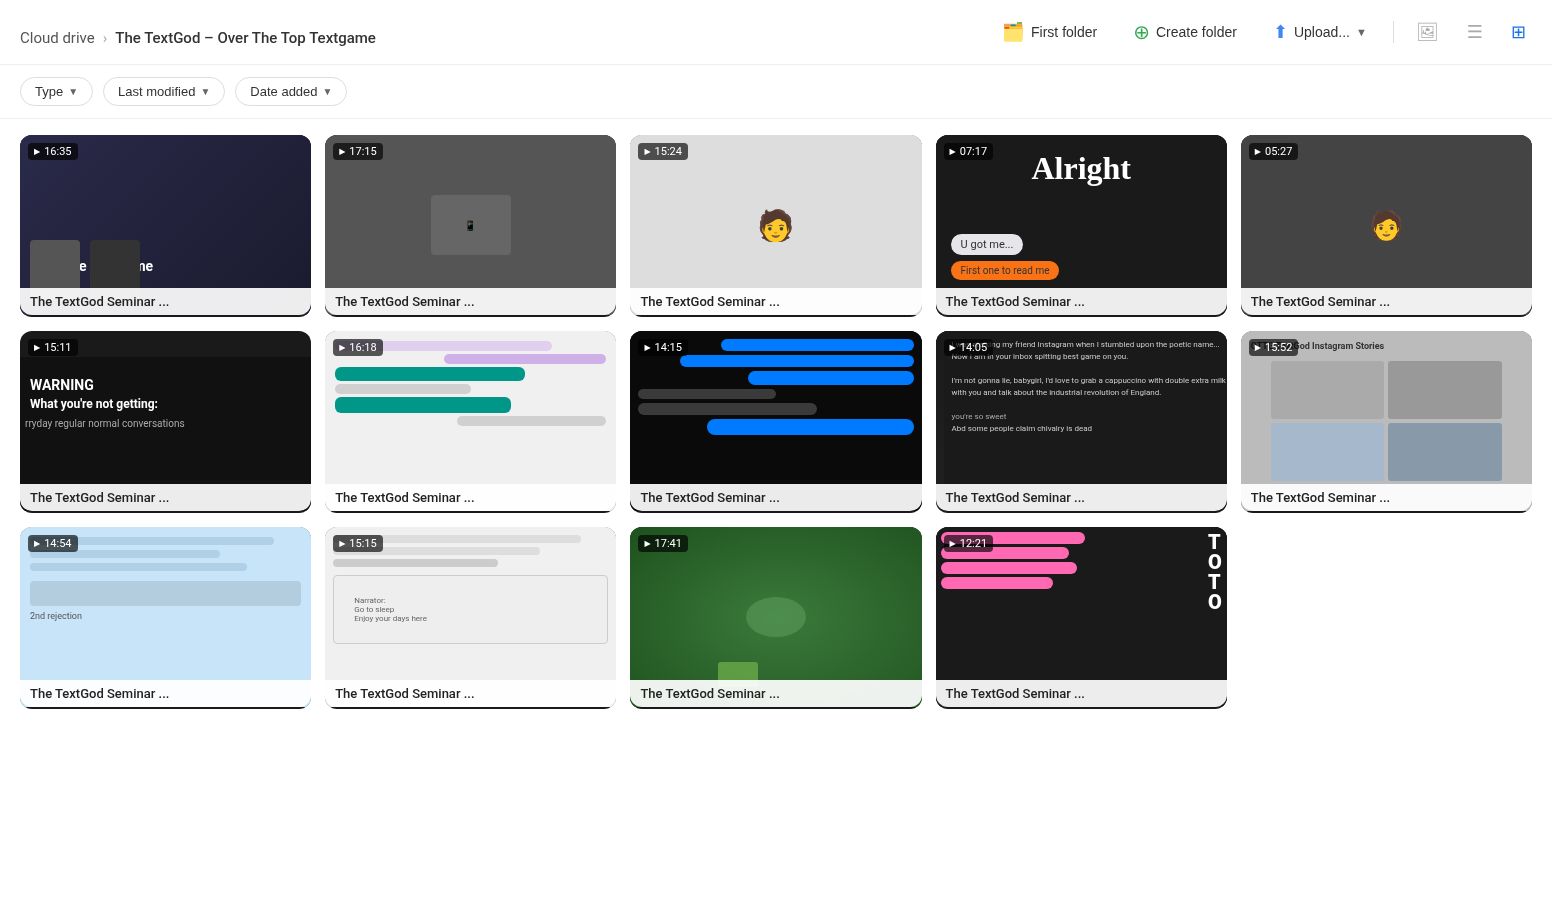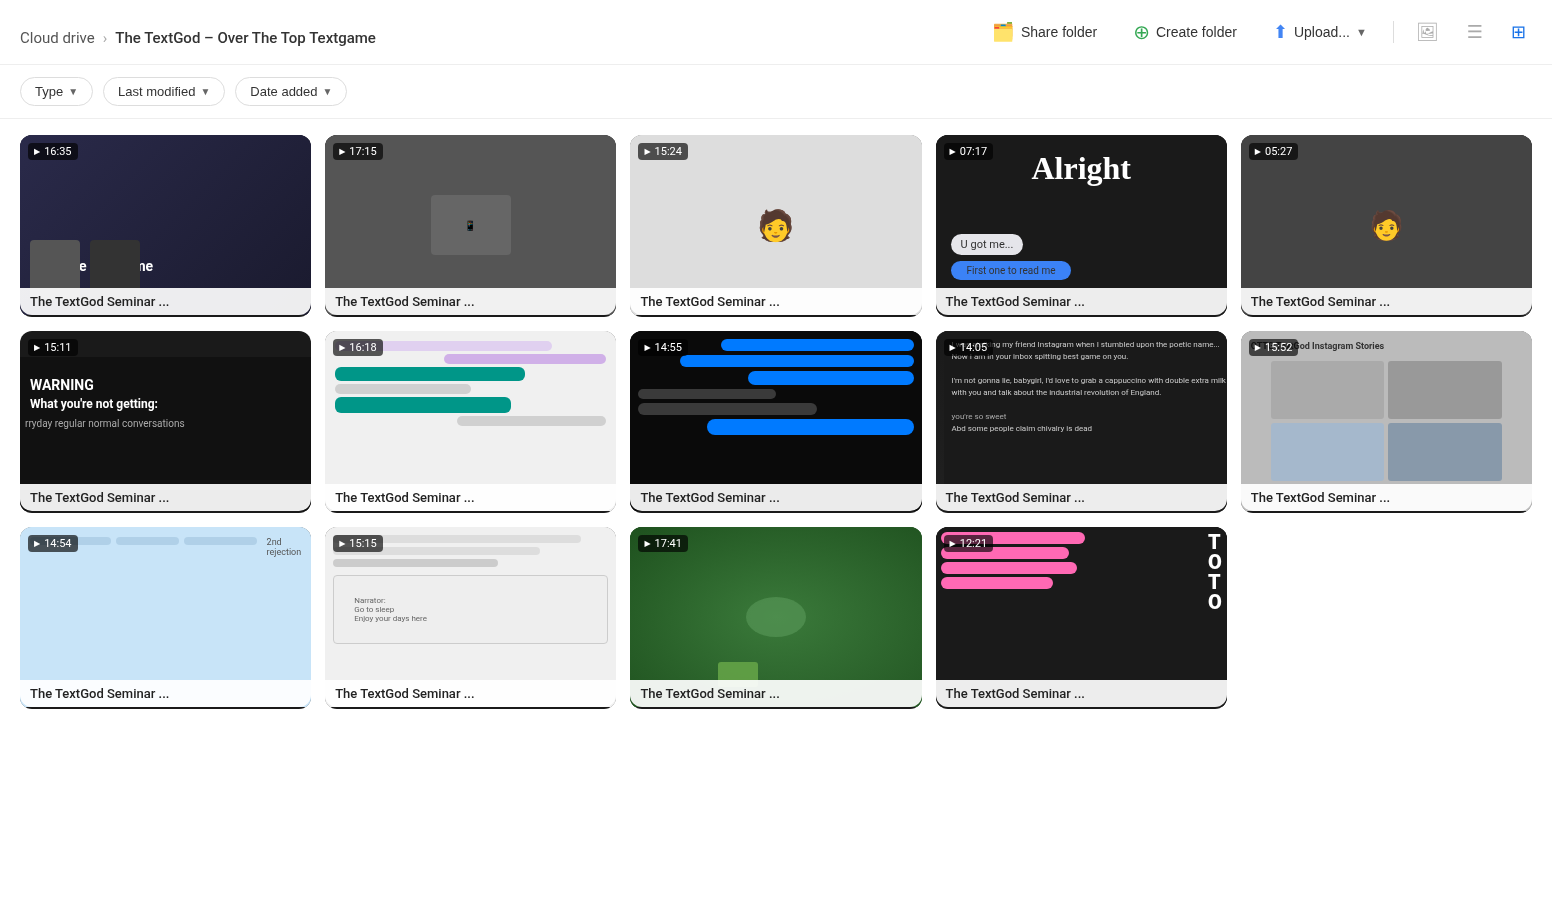--- a/index.html
+++ b/index.html
@@ -163,21 +163,21 @@
 
 <div class="header">
   <div class="breadcrumb">
     <span style="cursor:pointer;color:#555;">Cloud drive</span>
     <span style="color:#aaa;">›</span>
     <span style="color:#333;font-weight:500;">The TextGod – Over The Top Textgame</span>
   </div>
   <div class="header-actions">
     <button class="btn-action">
       <span style="font-size:18px;">🗂️</span>
-      <span>Share folder</span>
+      <span>First folder</span>
     </button>
     <button class="btn-action">
       <span style="color:#34a853;font-size:20px;font-weight:300;">⊕</span>
       <span>Create folder</span>
     </button>
     <button class="btn-action">
       <span style="color:#4285f4;font-size:18px;">⬆</span>
       <span>Upload...</span>
       <span style="font-size:11px;color:#666;">▼</span>
     </button>
@@ -255,21 +255,21 @@
         </div>
         <div class="video-label">The TextGod Seminar ...</div>
       </div>
     </div>
     <div class="video-card" style="border-radius: 12px; overflow: hidden; cursor: pointer; position: relative; background: rgb(26, 26, 26);">
       <div style="position: relative; width: 100%; height: 180px; overflow: hidden;">
         <div class="video-thumb thumb-4" style="position: relative; width: 100%; height: 100%;">
           <div class="thumb-content" style="background:#1a1a1a;">
       <div style="position:absolute;top:15px;left:0;right:0;text-align:center;font-size:32px;font-weight:900;color:#fff;font-family:Liberation Serif, serif;">Alright</div>
       <div style="position:absolute;bottom:60px;left:15px;background:#e5e5ea;border-radius:12px;padding:4px 10px;font-size:11px;">U got me...</div>
-      <div style="position:absolute;bottom:35px;left:15px;background:#3b82f6;border-radius:12px;padding:4px 16px;font-size:10px;">First one to read me</div>
+      <div style="position:absolute;bottom:35px;left:15px;background:#f97316;border-radius:12px;padding:4px 10px;font-size:10px;">First one to read me</div>
     </div>
         </div>
         <div class="duration-badge">
           <span style="font-size: 8px;">▶</span>
           <span>07:17</span>
         </div>
         <div class="video-label">The TextGod Seminar ...</div>
       </div>
     </div>
     <div class="video-card" style="border-radius: 12px; overflow: hidden; cursor: pointer; position: relative; background: rgb(26, 26, 26);">
@@ -332,21 +332,21 @@
         <div style="height:12px;background:#007aff;border-radius:8px;width:85%;margin-left:auto;"></div>
         <div style="height:14px;background:#007aff;border-radius:8px;width:60%;margin-left:auto;"></div>
         <div style="height:10px;background:#3a3a3a;border-radius:8px;width:50%;"></div>
         <div style="height:12px;background:#3a3a3a;border-radius:8px;width:65%;"></div>
         <div style="height:16px;background:#007aff;border-radius:8px;width:75%;margin-left:auto;"></div>
       </div>
     </div>
         </div>
         <div class="duration-badge">
           <span style="font-size: 8px;">▶</span>
-          <span>14:55</span>
+          <span>14:15</span>
         </div>
         <div class="video-label">The TextGod Seminar ...</div>
       </div>
     </div>
     <div class="video-card" style="border-radius: 12px; overflow: hidden; cursor: pointer; position: relative; background: rgb(26, 26, 26);">
       <div style="position: relative; width: 100%; height: 180px; overflow: hidden;">
         <div class="video-thumb thumb-9" style="position: relative; width: 100%; height: 100%;">
           <div class="thumb-content" style="background:#1a1a1a;margin-left:8px;">
       <div style="position:absolute;top:8px;left:8px;right:8px;color:#ccc;font-size:8px;line-height:1.5;">
         I was stalking my friend Instagram when I stumbled upon the poetic name... Now I am in your inbox spitting best game on you.<br><br>
@@ -380,21 +380,21 @@
           <span style="font-size: 8px;">▶</span>
           <span>15:52</span>
         </div>
         <div class="video-label">The TextGod Seminar ...</div>
       </div>
     </div>
     <div class="video-card" style="border-radius: 12px; overflow: hidden; cursor: pointer; position: relative; background: rgb(26, 26, 26);">
       <div style="position: relative; width: 100%; height: 180px; overflow: hidden;">
         <div class="video-thumb thumb-11" style="position: relative; width: 100%; height: 100%;">
           <div class="thumb-content" style="background:#c8e4f8;">
-      <div style="position:absolute;inset:10px;display:flex;flex-direction:row;gap:5px;">
+      <div style="position:absolute;inset:10px;display:flex;flex-direction:column;gap:5px;">
         <div style="height:8px;background:#b0d0e8;border-radius:4px;width:90%;"></div>
         <div style="height:8px;background:#b0d0e8;border-radius:4px;width:70%;"></div>
         <div style="height:8px;background:#b0d0e8;border-radius:4px;width:80%;"></div>
         <div style="height:25px;background:rgba(0,0,0,0.1);border-radius:4px;margin-top:5px;"></div>
         <div style="font-size:9px;color:#555;">2nd rejection</div>
       </div>
     </div>
         </div>
         <div class="duration-badge">
           <span style="font-size: 8px;">▶</span>

